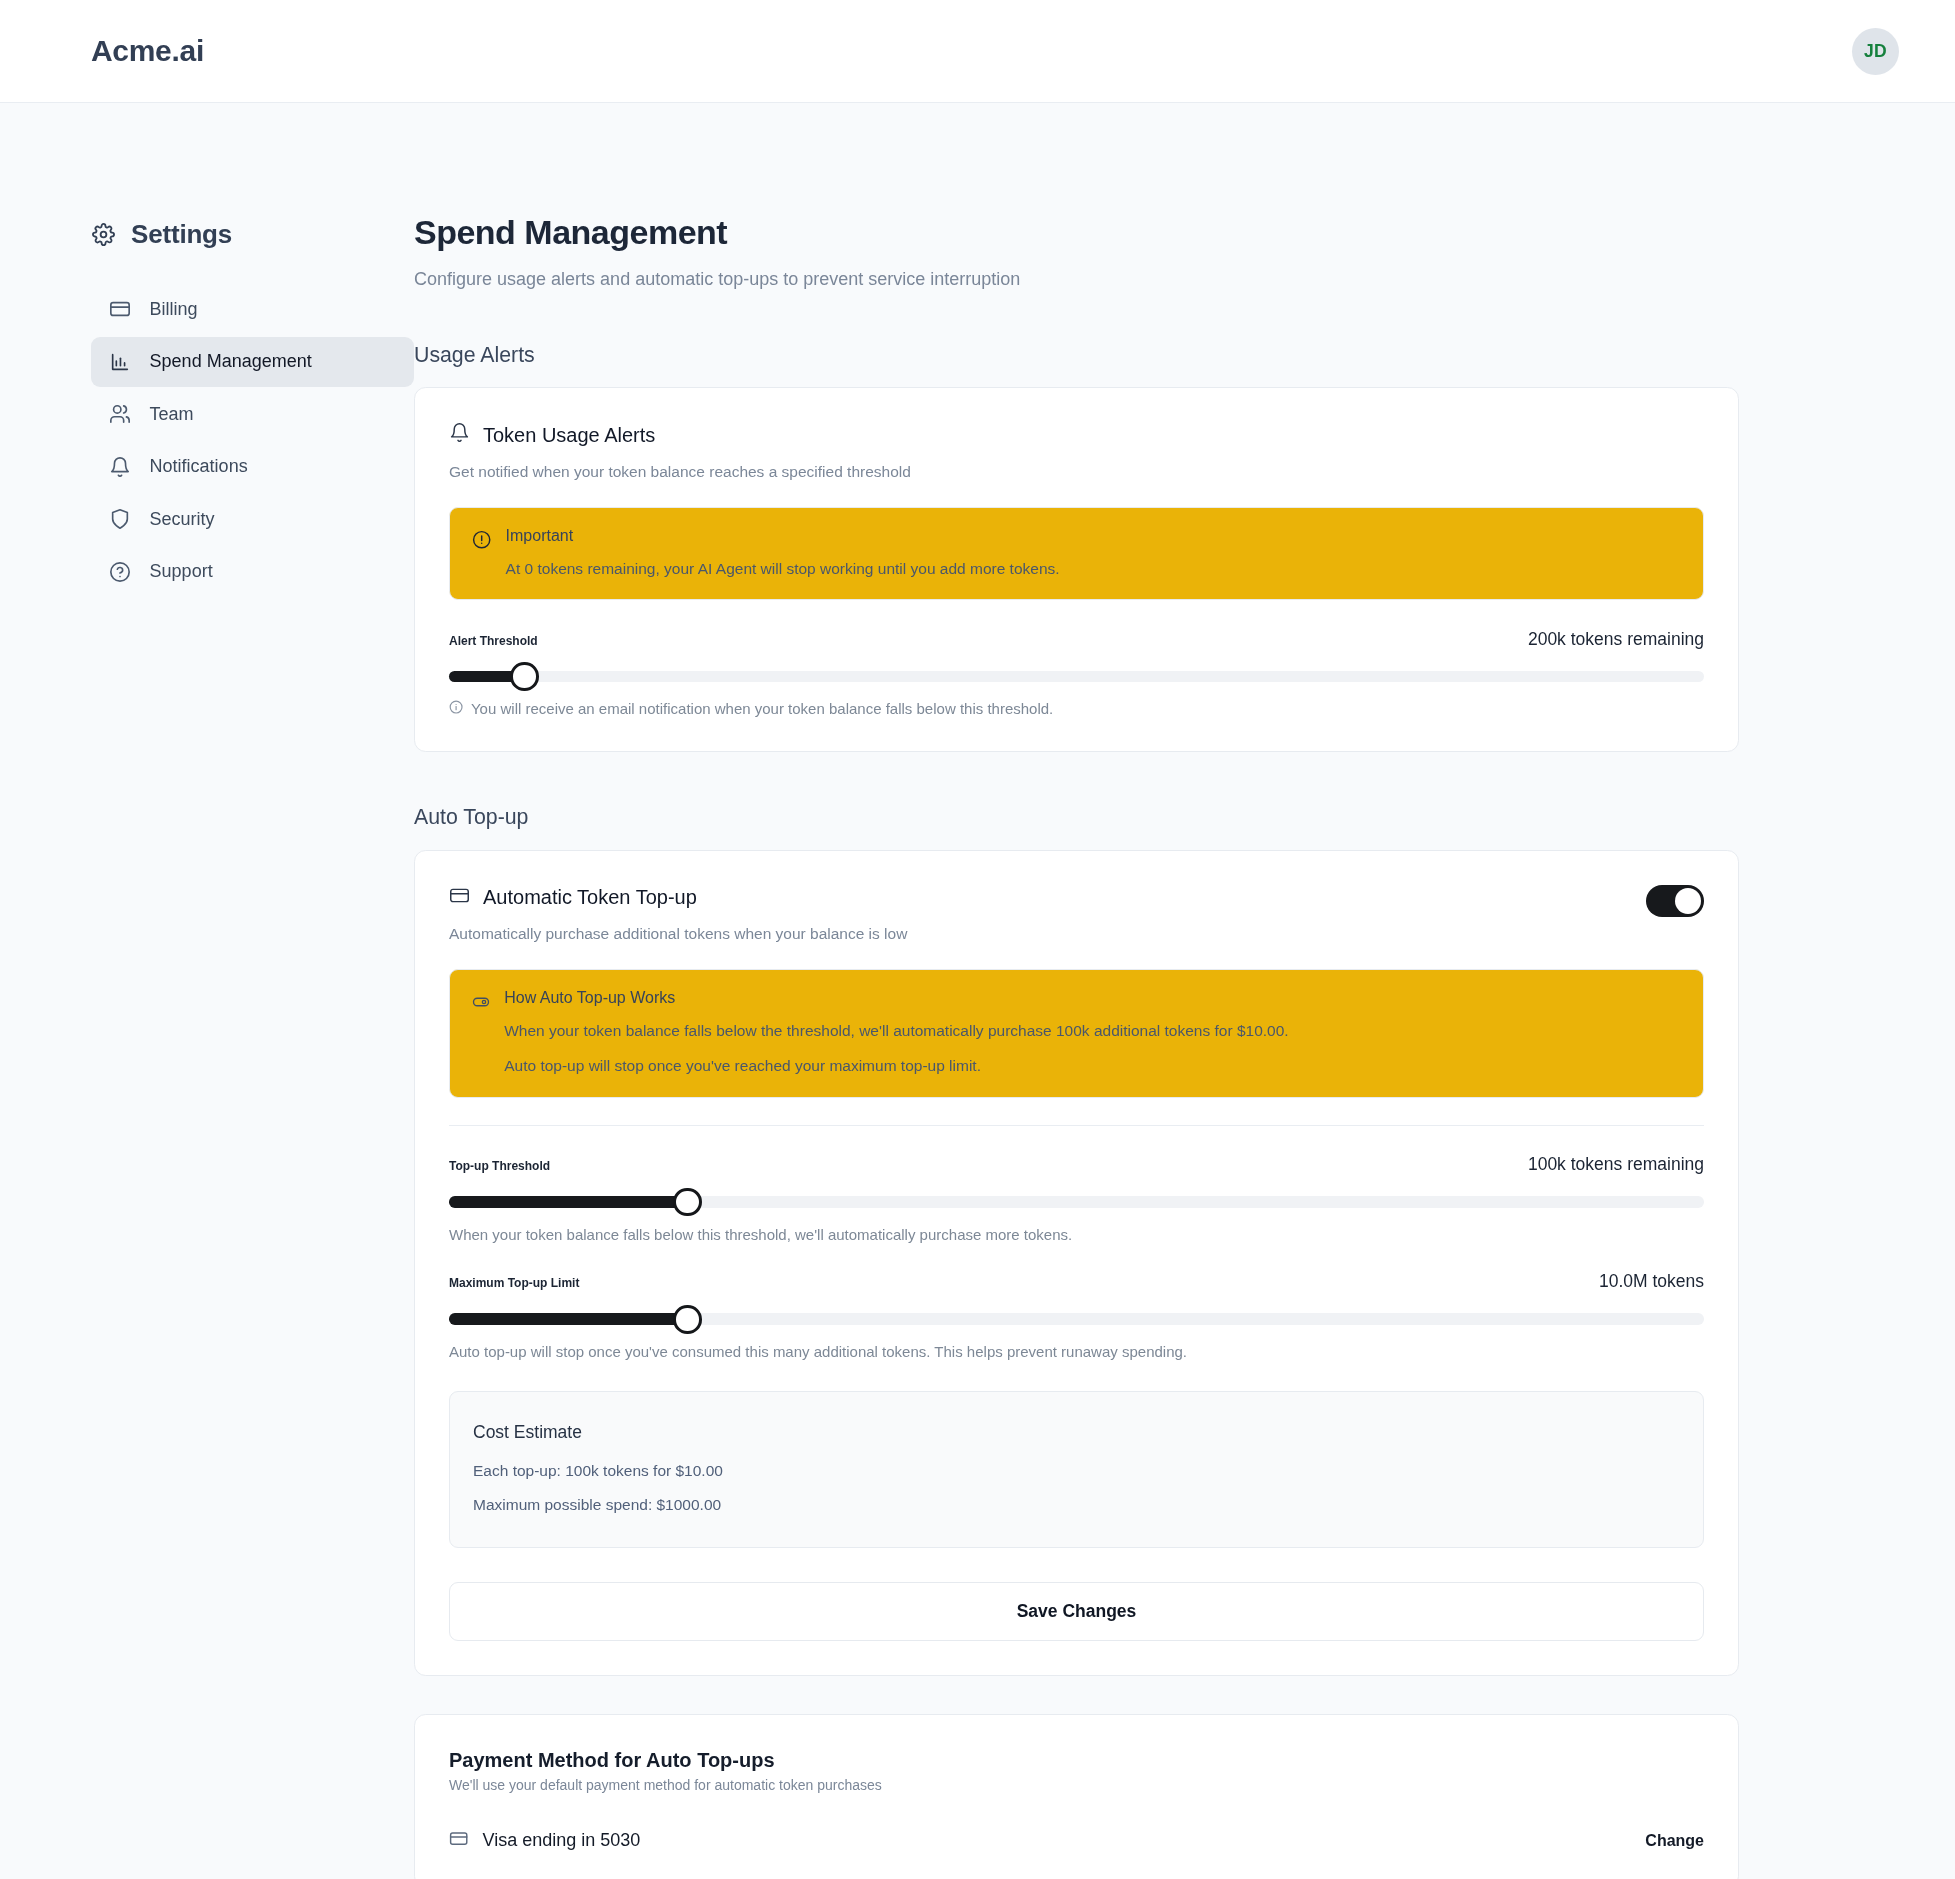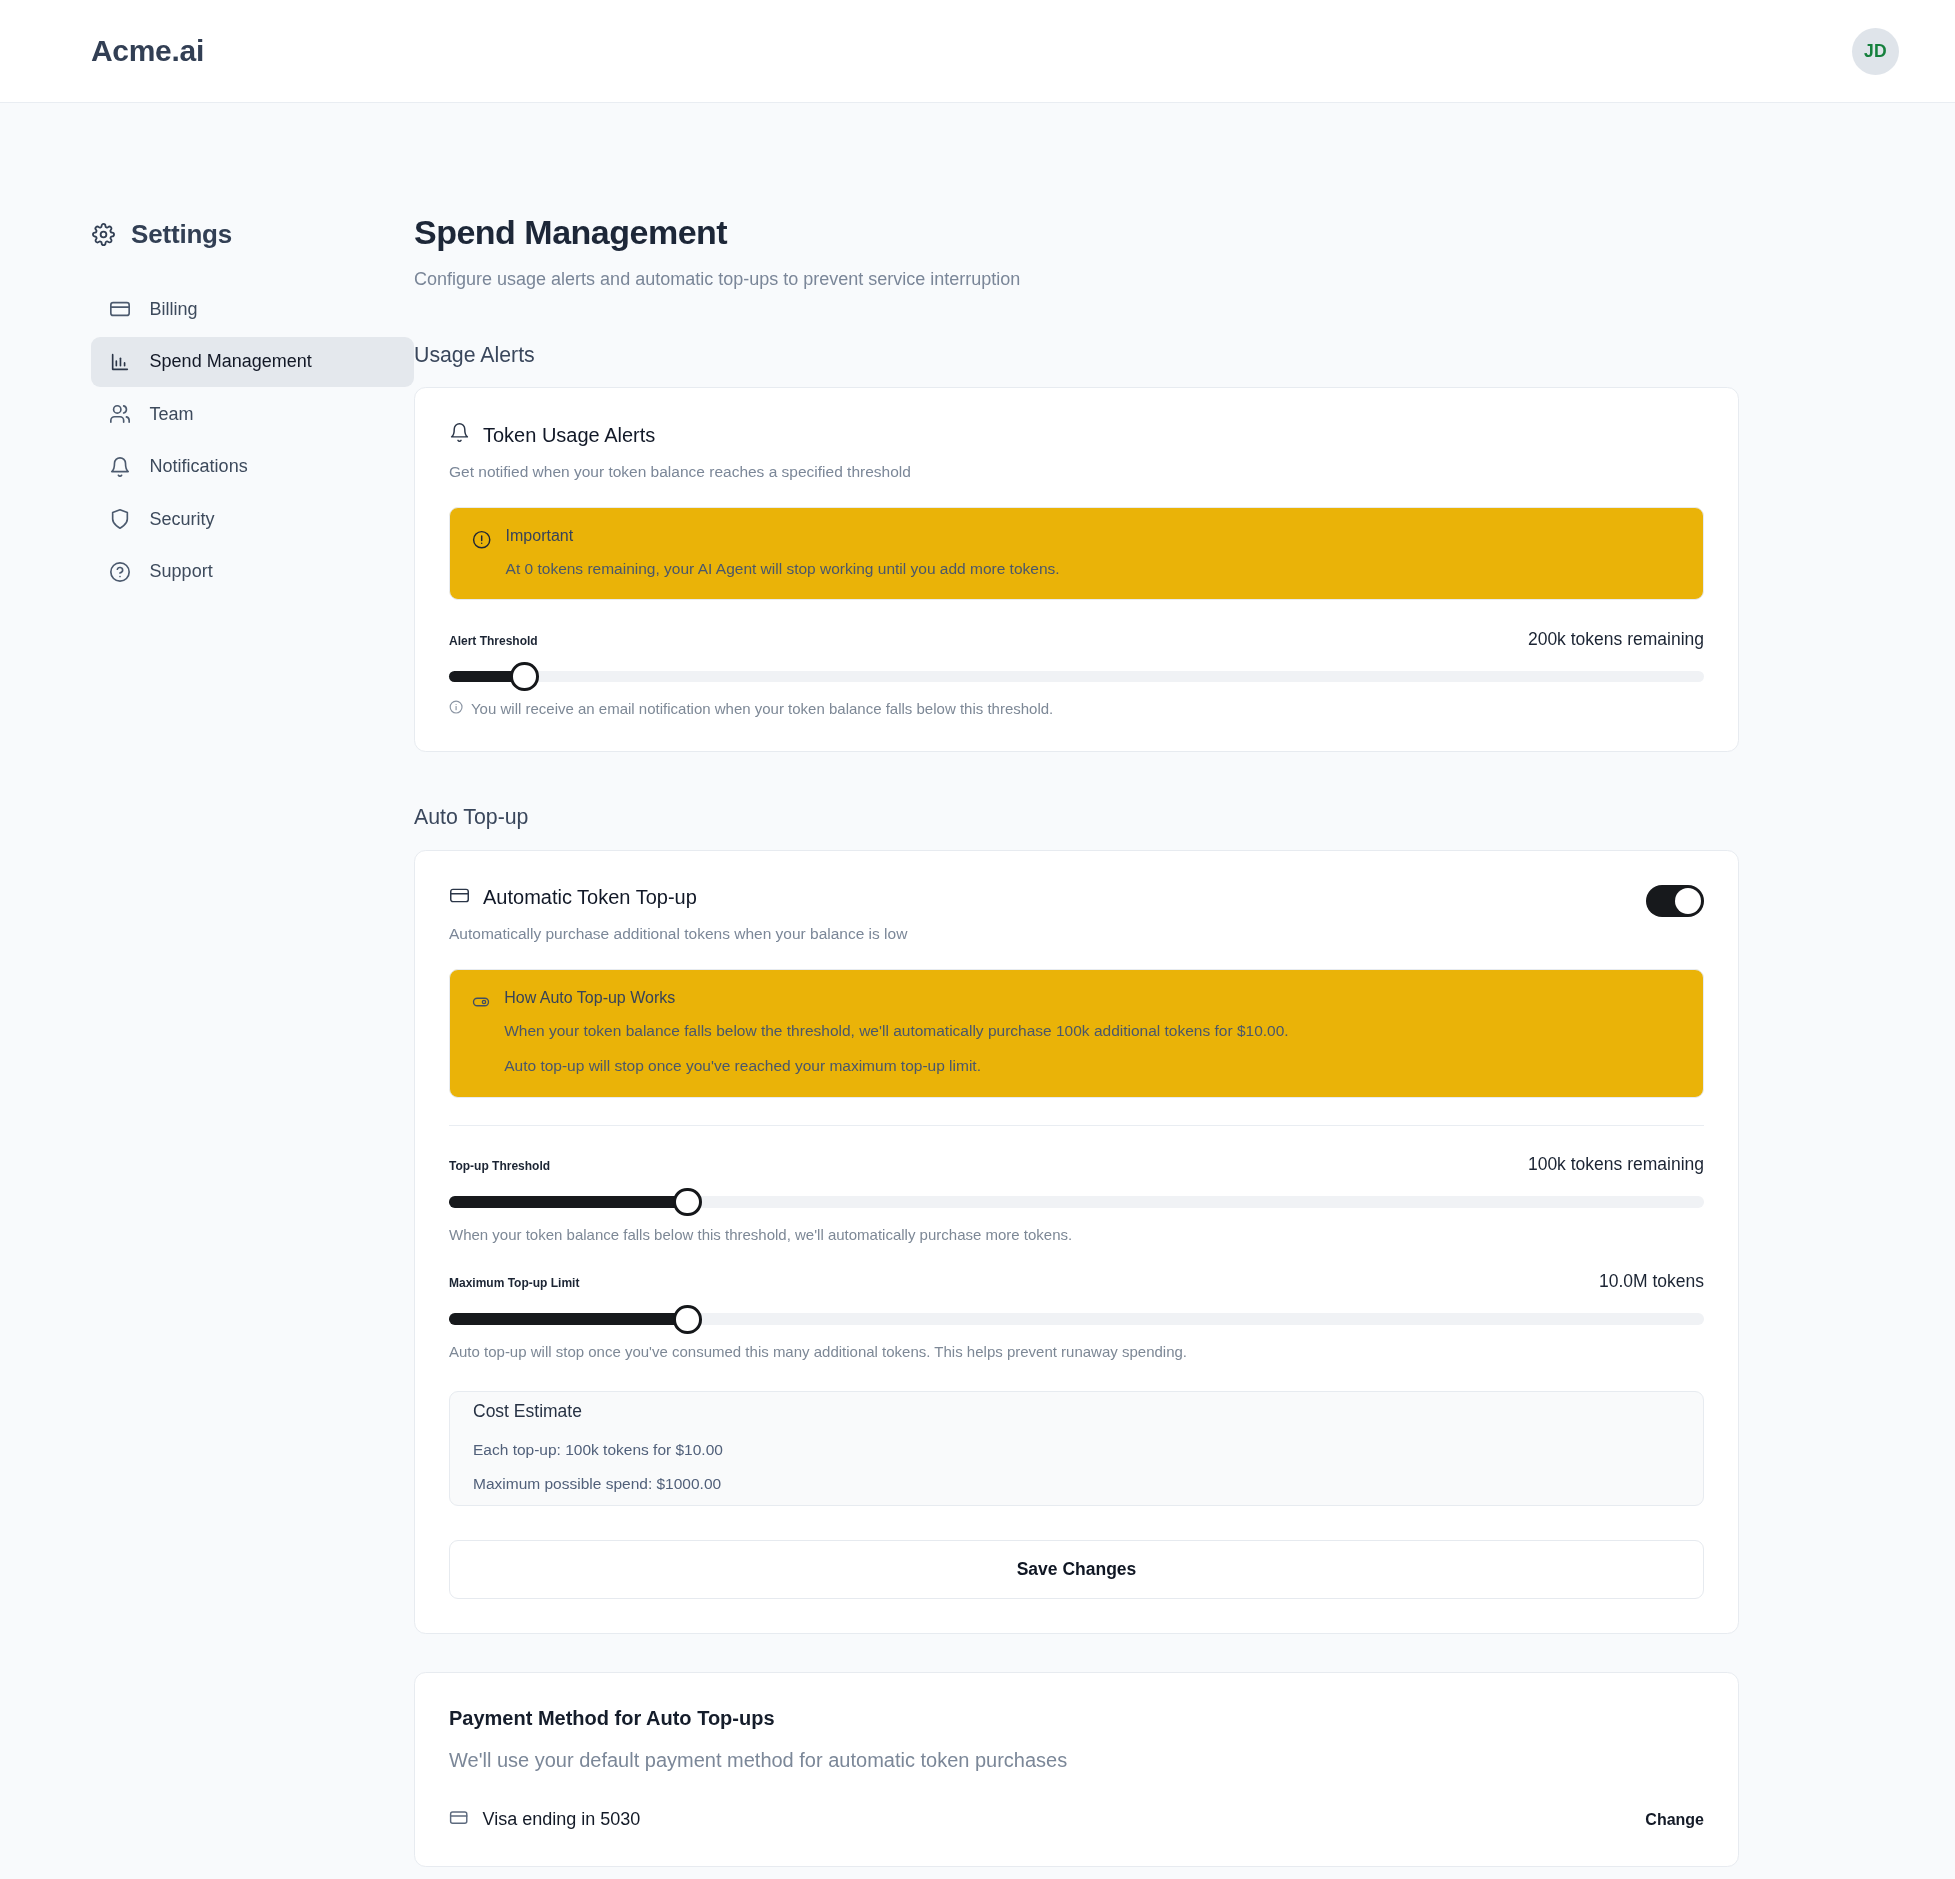--- a/index.html
+++ b/index.html
@@ -144,42 +144,42 @@
     position: absolute; top: 3.2px; right: 3.2px;
     width: 26px; height: 26px;
     background: #ffffff; border-radius: 50%;
   }
 
   
   .estimate {
     border: 1.3px solid #e7ebf0;
     background: #f9fafb;
     border-radius: 9px;
-    padding: 9px 23px;
+    padding: 30px 23px;
     margin-top: 31px;
   }
   .estimate-title { font-size: 17.5px; font-weight: 500; color: #273244; }
   .estimate-line { font-size: 15.5px; color: #51607a; margin-top: 11.6px; line-height: 1.45; }
   .estimate-line.first { margin-top: 17px; }
 
   .btn-save {
     width: 100%;
     margin-top: 34px;
     height: 59px;
     background: #ffffff;
     border: 1.3px solid #e6eaef;
     border-radius: 9px;
     font-size: 17.5px; font-weight: 600; color: #0f1623;
     font-family: "Liberation Sans", sans-serif;
     cursor: pointer;
   }
 
   
   .pay-title { font-size: 20px; font-weight: 600; color: #151d2b; }
-  .pay-sub { font-size: 20px; color: #7b8798; margin-top: 19px; }
+  .pay-sub { font-size: 14px; color: #7b8798; margin-top: 5px; }
   .pay-row {
     display: flex; align-items: center;
     margin-top: 36px;
   }
   .pay-method { display: flex; align-items: center; gap: 14.2px; font-size: 18px; color: #131a27; }
   .pay-spacer { flex: 1; }
   .pay-change {
     font-size: 16px; font-weight: 600; color: #131a27;
     background: none; border: none; cursor: pointer;
     font-family: "Liberation Sans", sans-serif;

